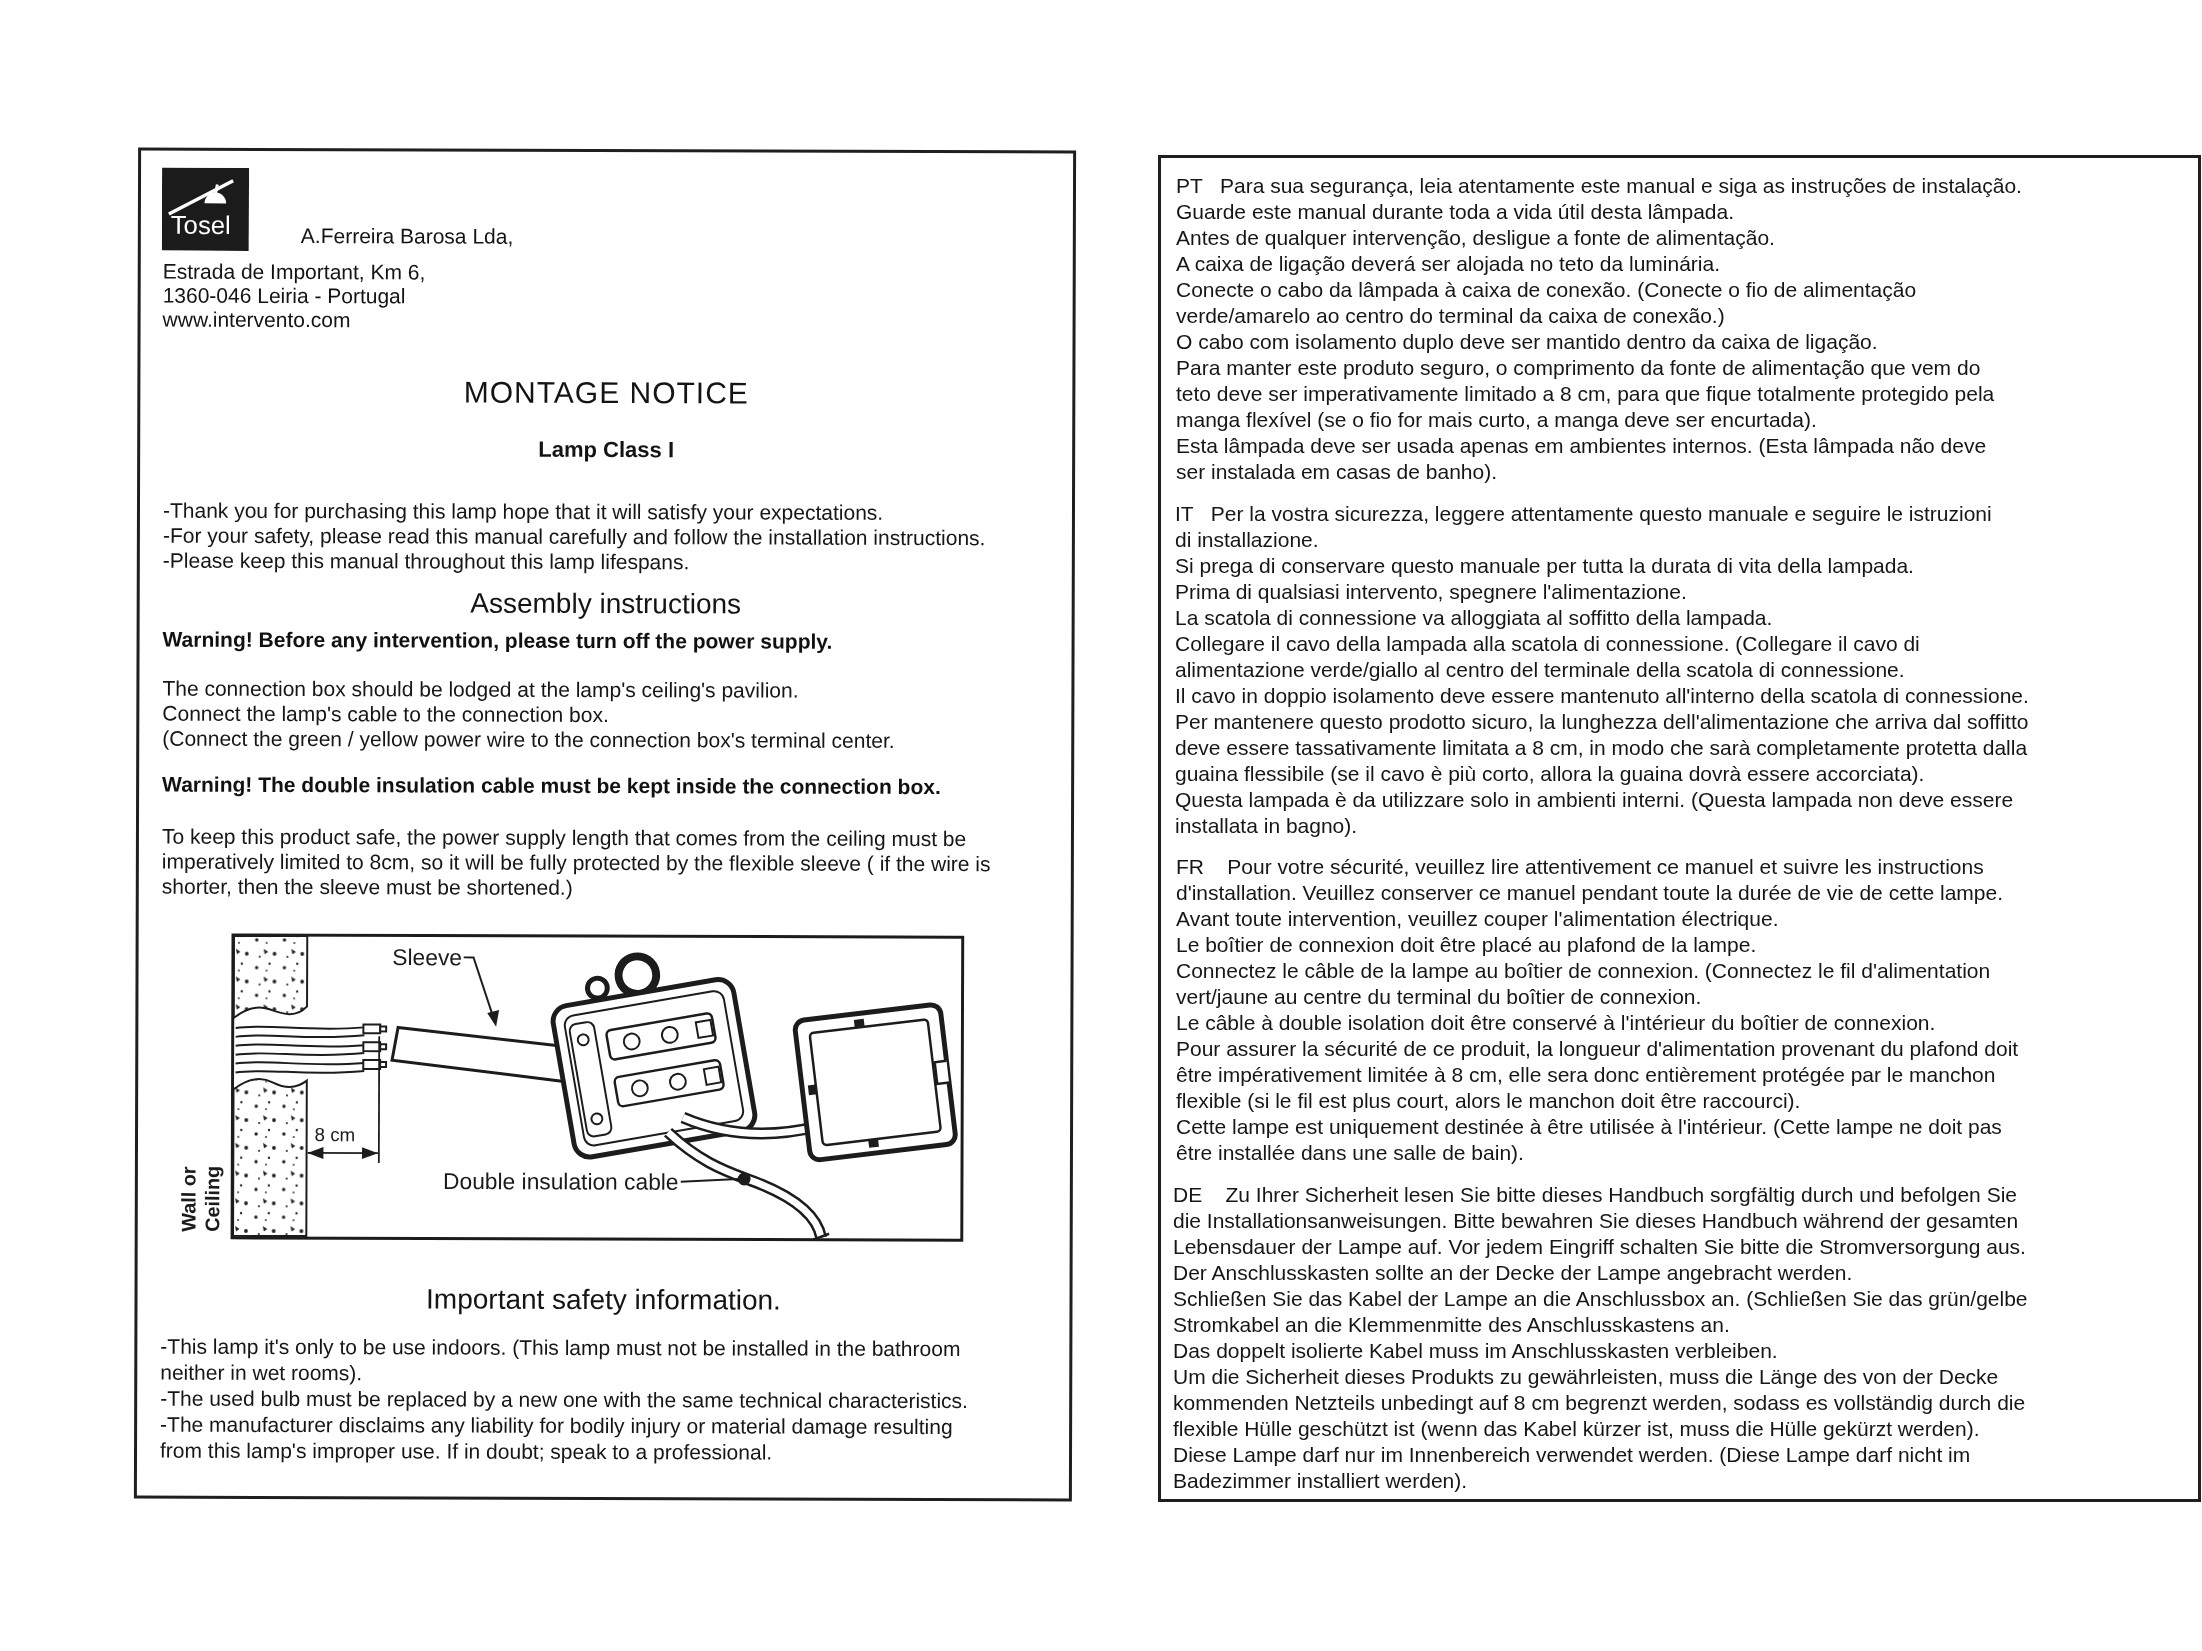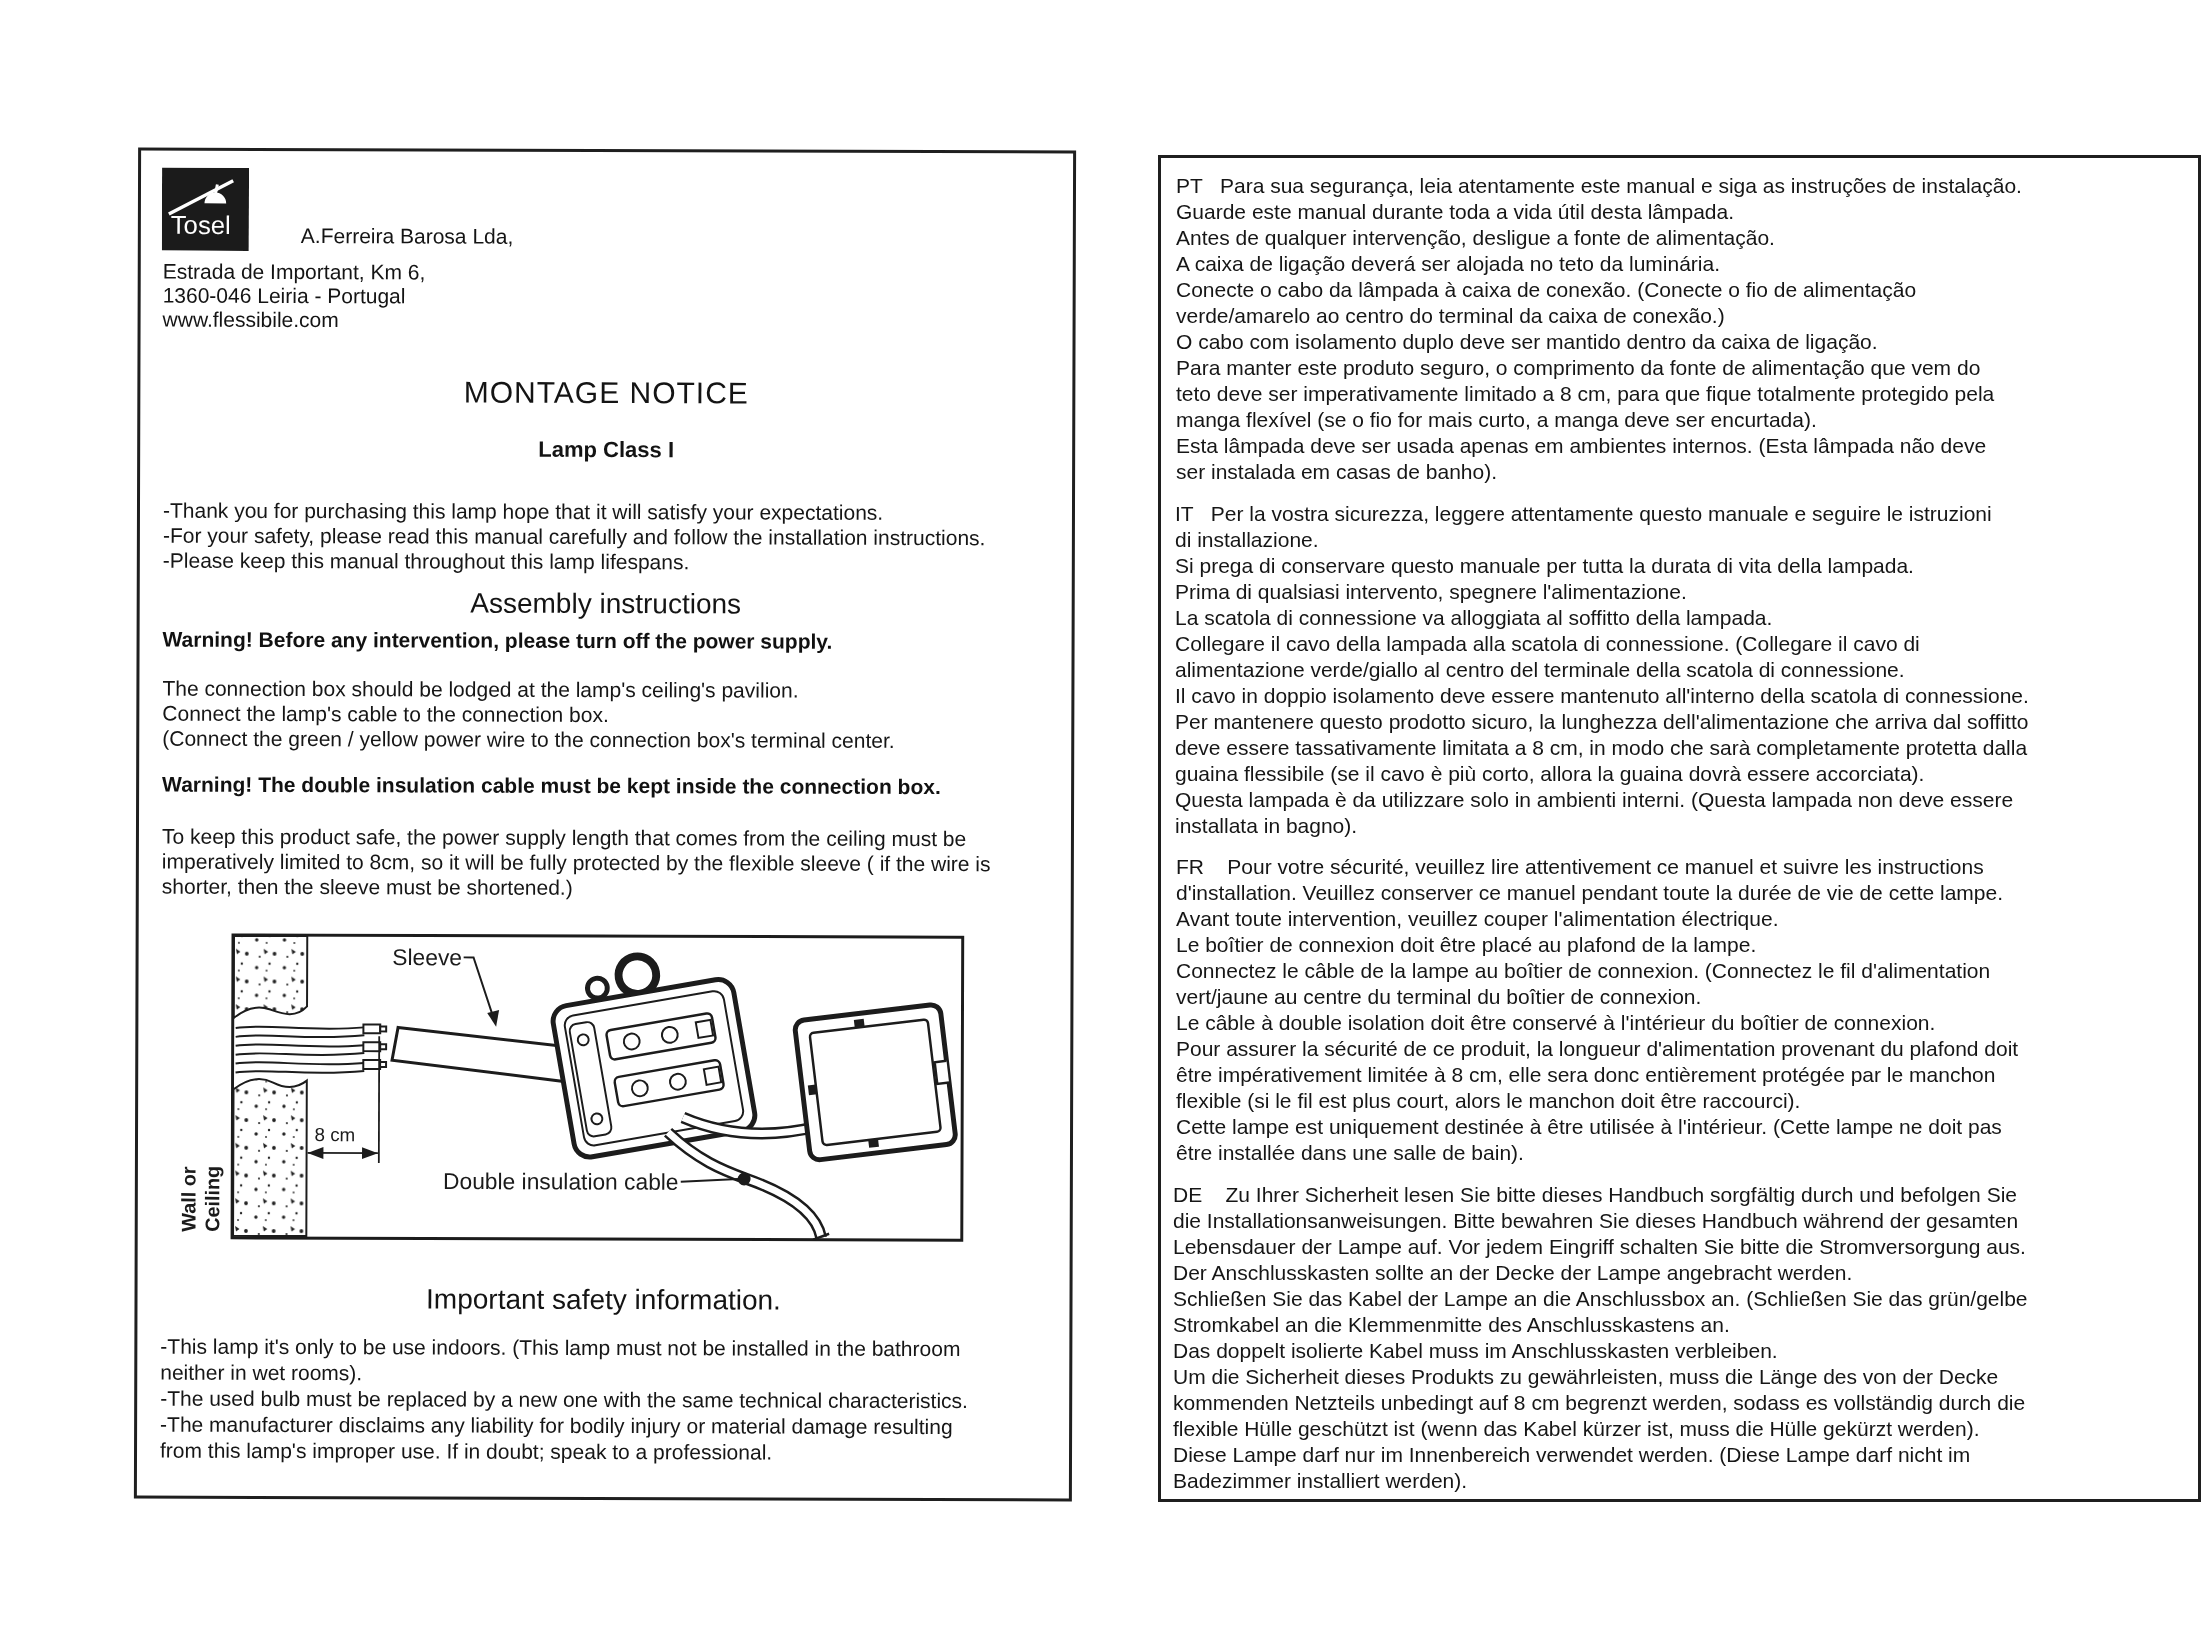--- a/index.html
+++ b/index.html
@@ -38,21 +38,21 @@
         <line x1="56" y1="17" x2="54" y2="27" stroke="#ffffff" stroke-width="3"></line>
         <path d="M43,36 A11,11 0 0 1 65,36 Z" fill="#ffffff"></path>
         <text x="9" y="67" font-size="26" fill="#ffffff">Tosel</text>
       </svg>
     </div>
 
     <div class="abs addr" style="left:115px;top:73px;margin-left:45px;">A.Ferreira Barosa Lda,</div>
     <div class="abs" style="left:22px;top:109px;">
       <div class="addr">Estrada de Important, Km 6,</div>
       <div class="addr">1360-046 Leiria - Portugal</div>
-      <div class="addr">www.flessibile.com</div>
+      <div class="addr">www.intervento.com</div>
     </div>
 
     <div class="abs h-title" style="top:224px;">MONTAGE NOTICE</div>
     <div class="abs h-sub" style="top:285px;">Lamp Class I</div>
 
     <div class="abs pre body-text" style="left:23px;top:347px;">-Thank you for purchasing this lamp hope that it will satisfy your expectations.
 -For your safety, please read this manual carefully and follow the installation instructions.
 -Please keep this manual throughout this lamp lifespans.</div>
 
     <div class="abs h-mid" style="top:436px;">Assembly instructions</div>

